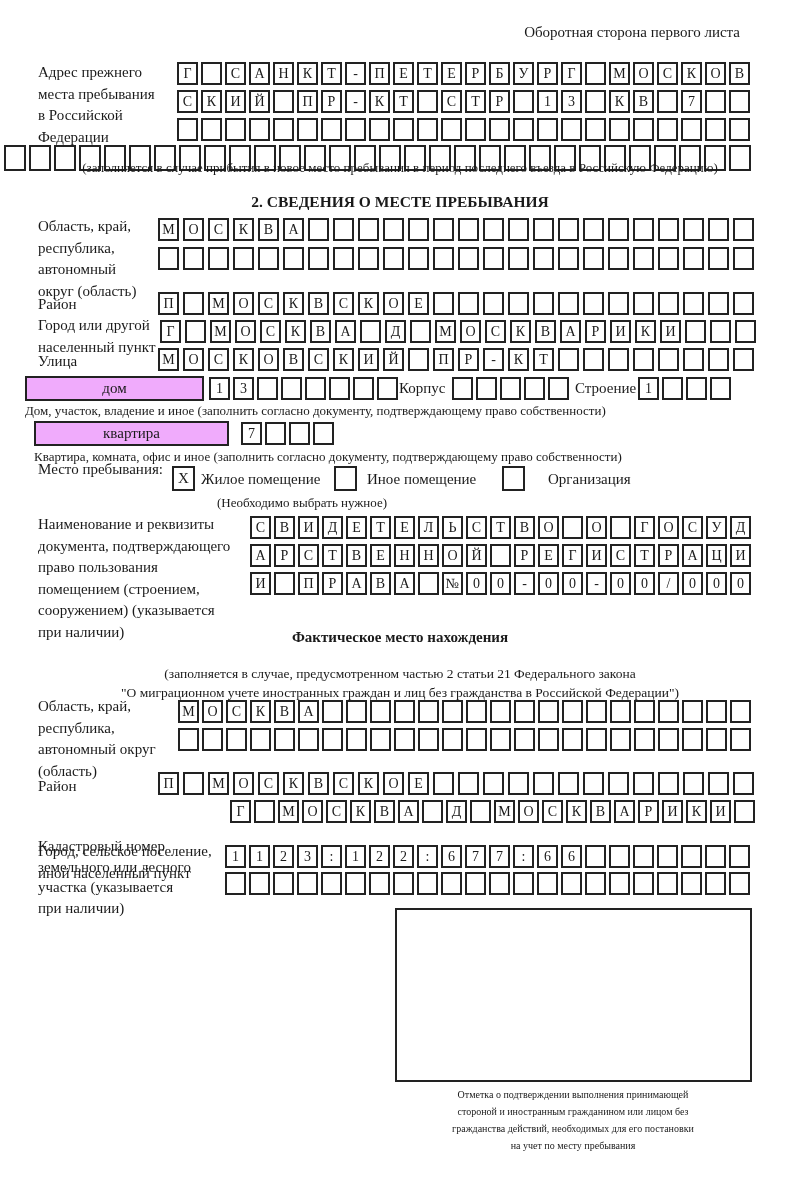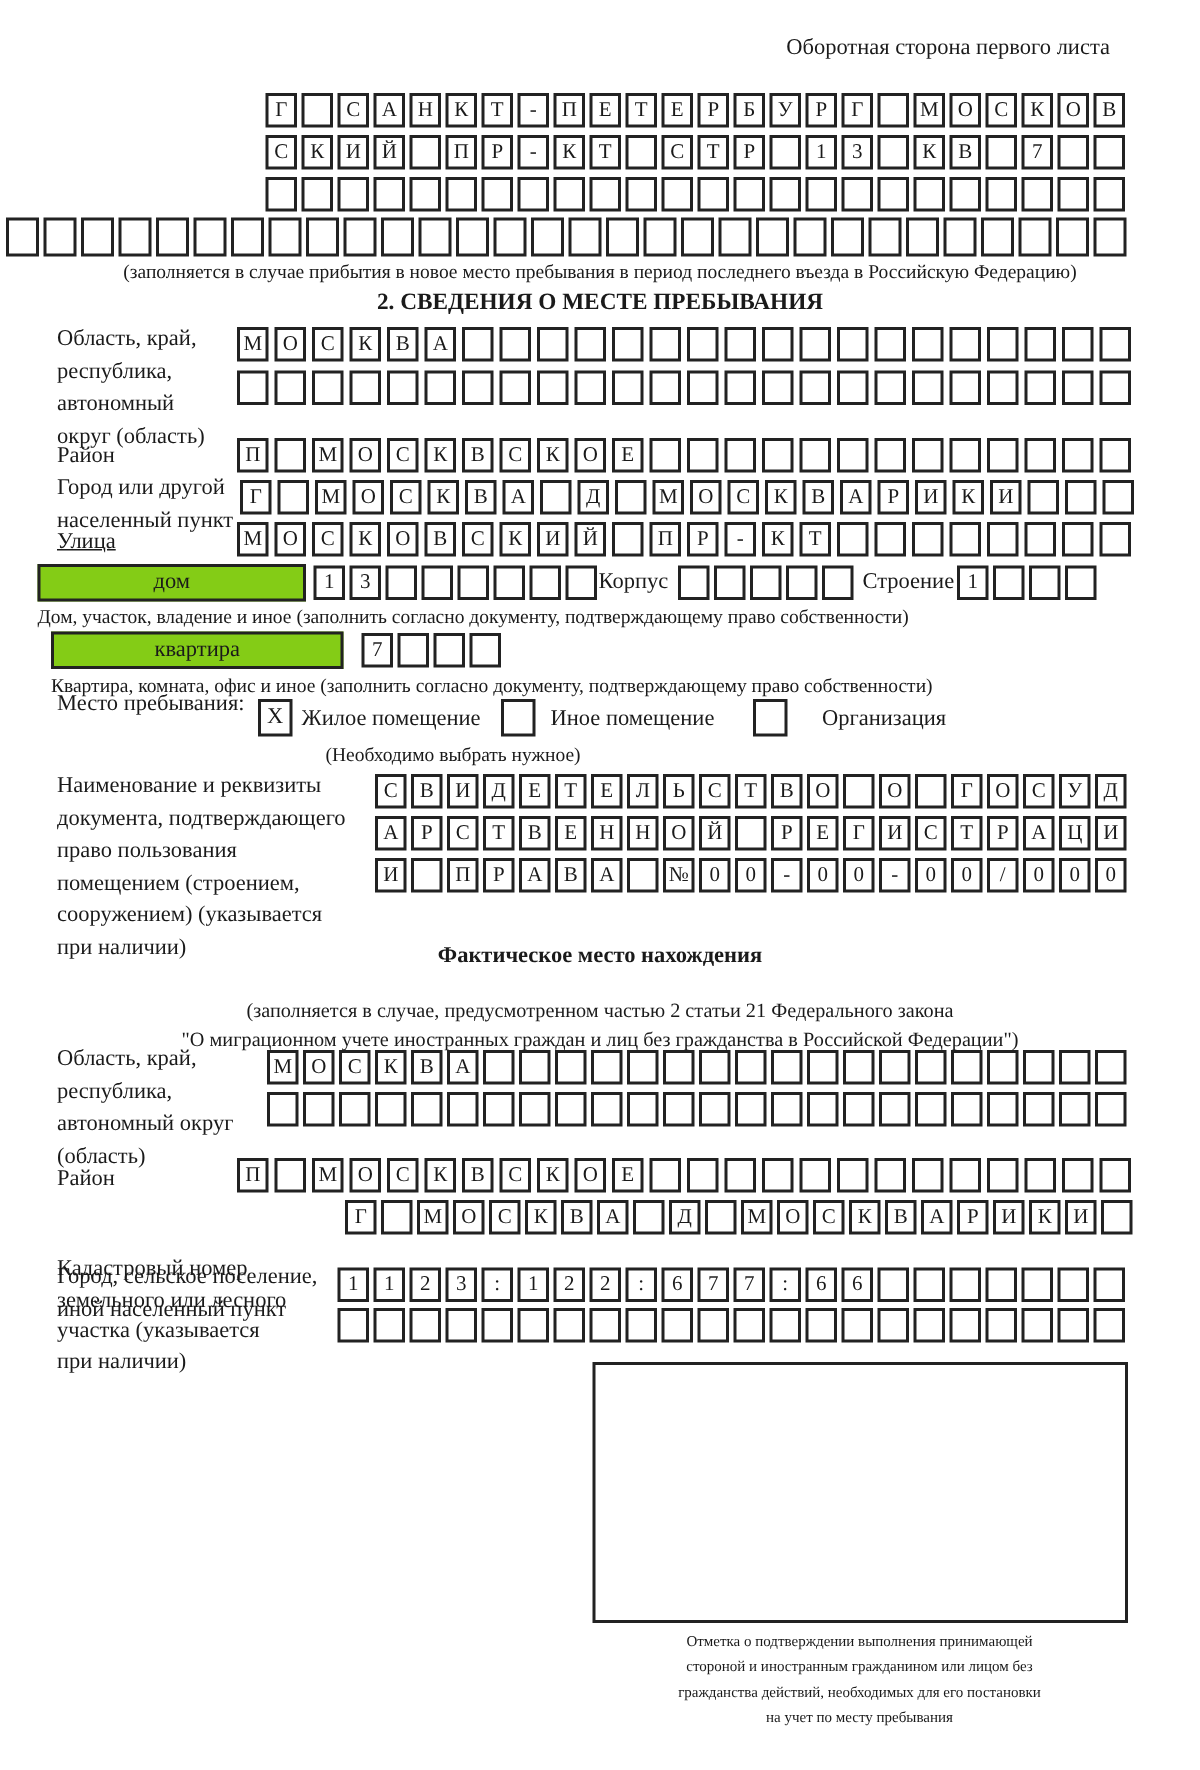--- a/index.html
+++ b/index.html
@@ -15,37 +15,41 @@
   .cells{position:absolute;display:flex;gap:3px;}
   .cells.g4{gap:4px;}
   .cell{
     width:21px;height:23px;border:2px solid #222;box-sizing:border-box;
     display:flex;align-items:center;justify-content:center;
     font-size:14px;line-height:1;background:#fff;flex:0 0 auto;
   }
   .cells.tall .cell{width:22px;height:26px;}
   .fieldbox{
     position:absolute;border:2px solid #222;box-sizing:border-box;height:25px;
-    display:flex;align-items:center;justify-content:center;font-size:15px;background:#84cc16;
+    display:flex;align-items:center;justify-content:center;font-size:15px;background:#f0abfc;
   }
   .inline-label{position:absolute;font-size:15px;white-space:nowrap;}
   .cbox{
     position:absolute;width:23px;height:25px;border:2px solid #222;box-sizing:border-box;
     display:flex;align-items:center;justify-content:center;font-size:15px;background:#fff;
   }
   .stamp{position:absolute;left:395px;top:908px;width:357px;height:174px;border:2px solid #222;box-sizing:border-box;background:#fff;}
   .caption{position:absolute;font-size:10px;line-height:17px;text-align:center;white-space:pre-line;}
 </style>
 </head>
 <body>
 
 <div class="page">
 
   <div class="hdr">Оборотная сторона первого листа</div>
 
+  <div class="label" style="left:38px;top:62px;">Адрес прежнего
+места пребывания
+в Российской
+Федерации</div>
   <div class="cells" style="left:177px;top:62px;">
       <span class="cell">Г</span>
       <span class="cell"></span>
       <span class="cell">С</span>
       <span class="cell">А</span>
       <span class="cell">Н</span>
       <span class="cell">К</span>
       <span class="cell">Т</span>
       <span class="cell">-</span>
       <span class="cell">П</span>
@@ -142,21 +146,21 @@
       <span class="cell"></span>
       <span class="cell"></span>
       <span class="cell"></span>
       <span class="cell"></span>
       <span class="cell"></span>
       <span class="cell"></span>
       <span class="cell"></span>
       <span class="cell"></span>
       <span class="cell"></span>
     </div>
-  <div class="note center" style="top:173px;">(заполняется в случае прибытия в новое место пребывания в период последнего въезда в Российскую Федерацию)</div>
+  <div class="note center" style="top:160px;">(заполняется в случае прибытия в новое место пребывания в период последнего въезда в Российскую Федерацию)</div>
 
   <div class="title center" style="top:193px;">2. СВЕДЕНИЯ О МЕСТЕ ПРЕБЫВАНИЯ</div>
 
   <div class="label" style="left:38px;top:216px;">Область, край,
 республика,
 автономный
 округ (область)</div>
   <div class="cells g4" style="left:158px;top:218px;">
       <span class="cell">М</span>
       <span class="cell">О</span>
@@ -260,21 +264,21 @@
       <span class="cell">А</span>
       <span class="cell">Р</span>
       <span class="cell">И</span>
       <span class="cell">К</span>
       <span class="cell">И</span>
       <span class="cell"></span>
       <span class="cell"></span>
       <span class="cell"></span>
     </div>
 
-  <div class="label" style="left:38px;top:351px;text-decoration:underline;">Улица</div>
+  <div class="label" style="left:38px;top:351px;">Улица</div>
   <div class="cells g4" style="left:158px;top:348px;">
       <span class="cell">М</span>
       <span class="cell">О</span>
       <span class="cell">С</span>
       <span class="cell">К</span>
       <span class="cell">О</span>
       <span class="cell">В</span>
       <span class="cell">С</span>
       <span class="cell">К</span>
       <span class="cell">И</span>

